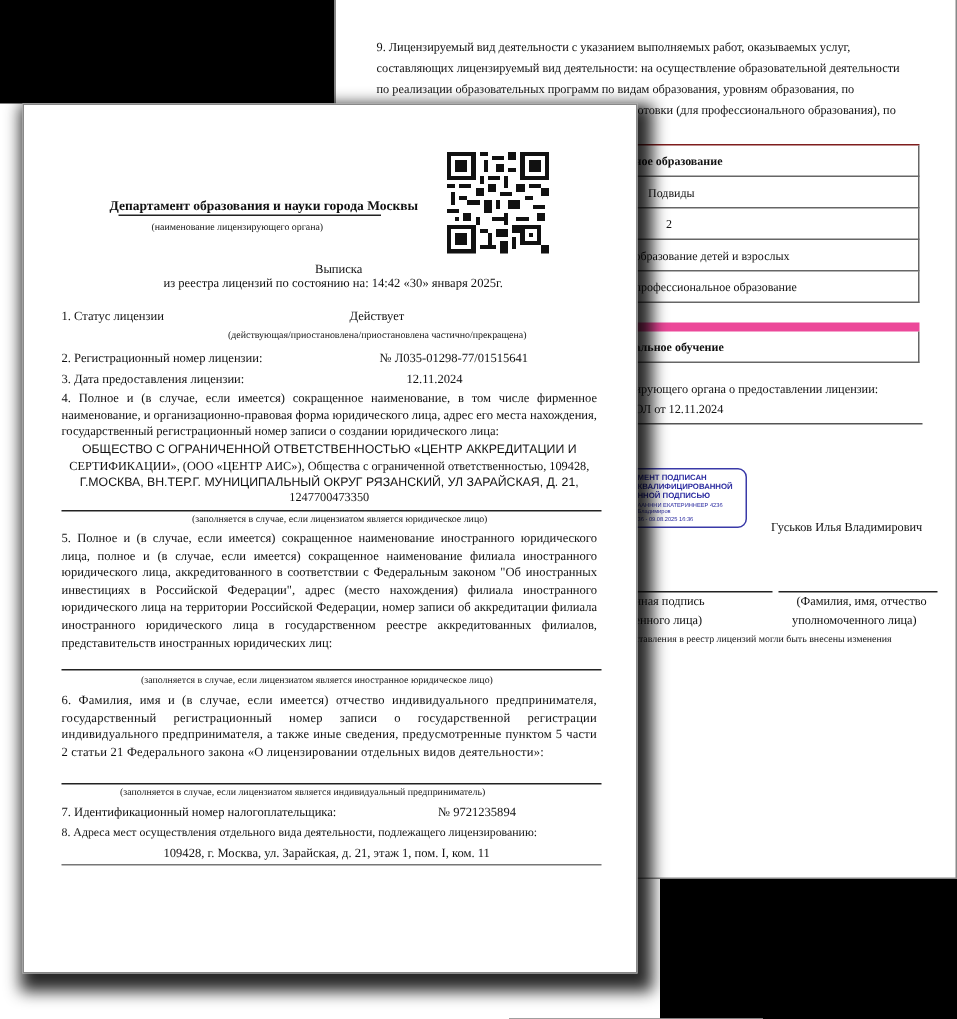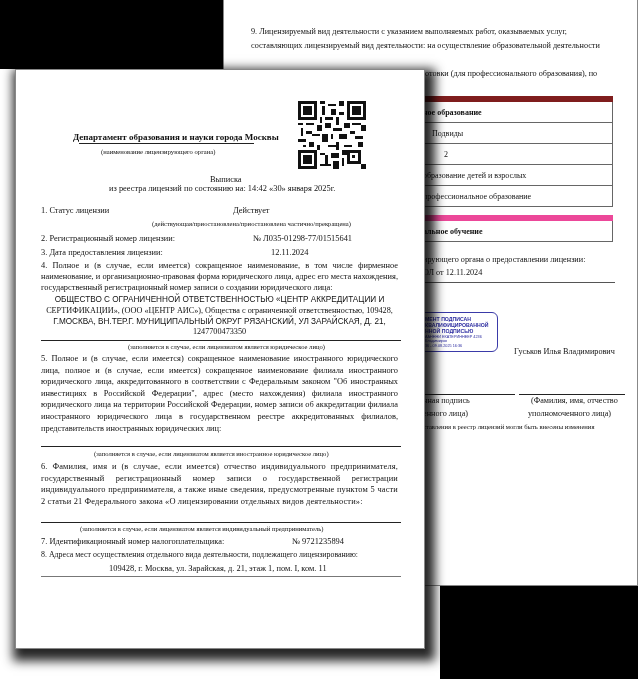--- a/index.html
+++ b/index.html
@@ -26,23 +26,24 @@
   .qr { position:absolute; left:297px; top:100px; width:68px; height:68px; }
 </style>
 </head>
 <body>
 
 <div id="shadow-bg"></div>
 
 <div class="page" id="back">
   <div class="abs btext" style="left:27px;top:25px;">9. Лицензируемый вид деятельности с указанием выполняемых работ, оказываемых услуг,</div>
   <div class="abs btext" style="left:27px;top:39px;">составляющих лицензируемый вид деятельности: на осуществление образовательной деятельности</div>
+  <div class="abs btext" style="left:27px;top:53px;">по реализации образовательных программ по видам образования, уровням образования, по</div>
   <div class="abs btext" style="left:27px;top:67px;">профессиям, специальностям, направлениям подготовки (для профессионального образования), по</div>
 
-  <div style="position:absolute;left:199px;top:96px;width:190px;height:106px;border-top:6px solid #7f1d1d;">
+  <div style="position:absolute;left:199px;top:96px;width:190px;height:106px;border-top:1px solid #7f1d1d;">
     <div class="row" style="top:0;font-weight:bold;">ное образование</div>
     <div class="row" style="top:21px;padding-left:9px;">Подвиды</div>
     <div class="row" style="top:42px;padding-left:21px;">2</div>
     <div class="row" style="top:63px;">образование детей и взрослых</div>
     <div class="row" style="top:84px;">профессиональное образование</div>
   </div>
   <div style="position:absolute;left:199px;top:215px;width:190px;height:21px;border-top:6px solid #ec4899;">
     <div class="row" style="top:0;font-weight:bold;">альное обучение</div>
   </div>
 

